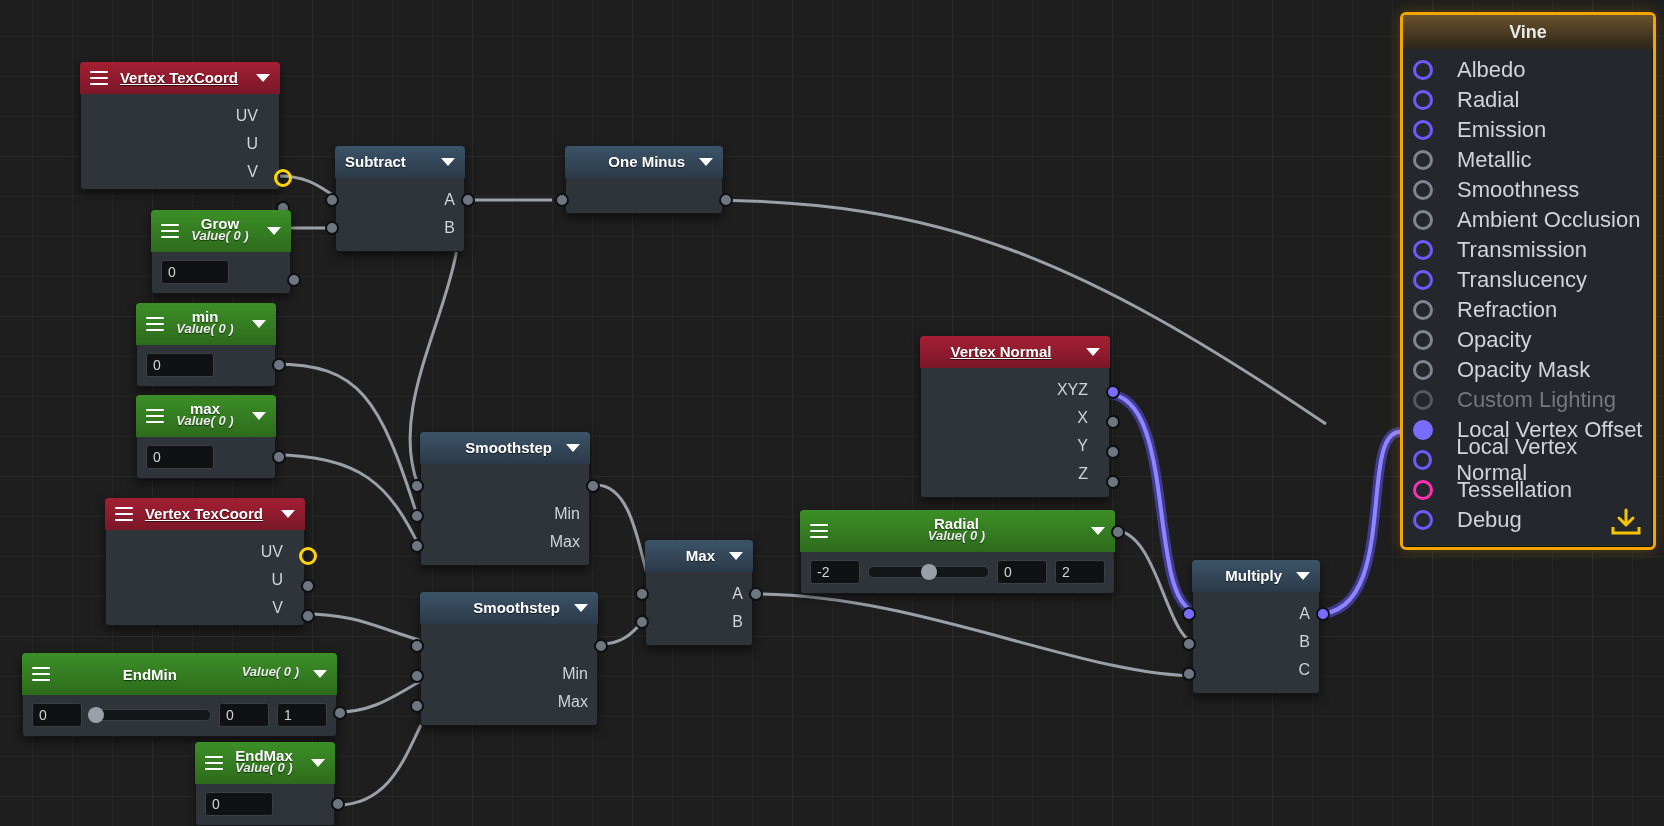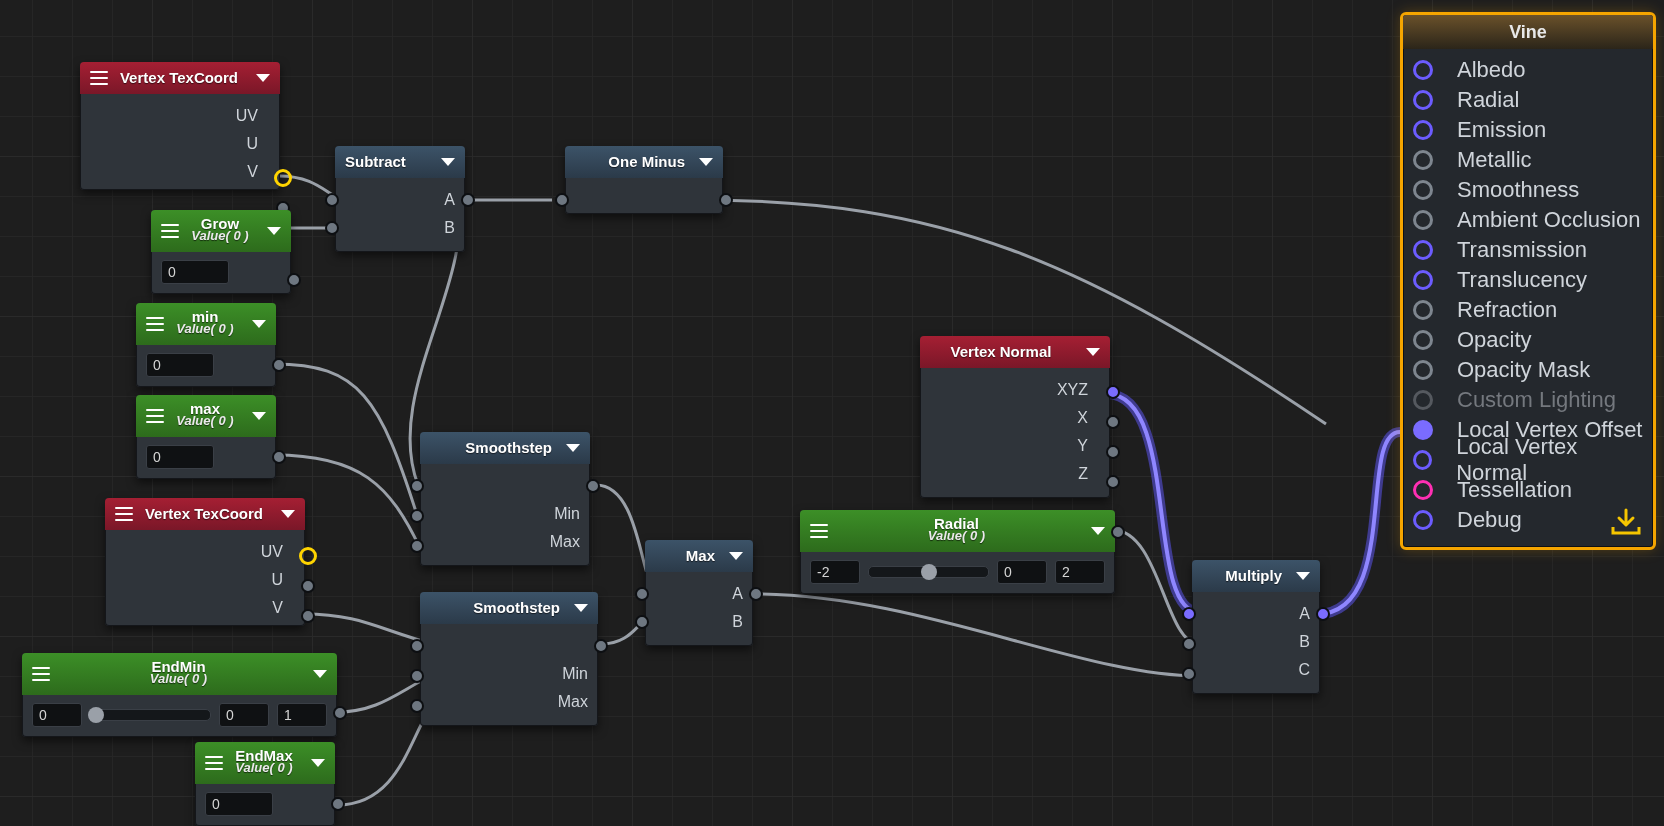--- a/index.html
+++ b/index.html
@@ -28,21 +28,21 @@
   }
   .node-header {
     height: 32px; line-height: 32px; padding: 0 10px; font-weight: 700;
     display: flex; align-items: center; gap: 8px; border-radius: 4px 4px 0 0;
     color: #fff;
   }
   .node-header .title { flex: 1; text-align: left; }
   .node-header.center .title { text-align: center; }
   .node-header .burger { width: 18px; height: 14px; display:flex; flex-direction:column; justify-content:space-between; }
   .node-header .burger span { height: 2px; background:#fff; border-radius:1px; }
-  .hdr-red   { background: linear-gradient(180deg, #a51f33, #7a1728); text-shadow:0 1px 1px rgba(0,0,0,.6); }
+  .hdr-red   { background: linear-gradient(180deg, #a51f33, #7a1728); text-shadow:0 1px 1px rgba(0,0,0,.6);text-decoration:underline; }
   .hdr-green { background: linear-gradient(180deg, #3c8f27, #2d6b1c); text-shadow:0 1px 1px rgba(0,0,0,.6); }
   .hdr-blue  { background: linear-gradient(180deg, #3c5368, #2b3a49); text-shadow:0 1px 1px rgba(0,0,0,.6); }
   .chev { width:0; height:0; border-left:7px solid transparent; border-right:7px solid transparent; border-top:8px solid #fff; margin-left:6px; }
   .node-body { padding: 8px 10px 10px 10px; }
   .subtitle { font-size: 13px; font-style: italic; color: #eaeaea; text-align:center; margin-top:-2px; margin-bottom:4px;}
   
   .ports-row { display:flex; justify-content:flex-end; align-items:center; height:28px; }
   .port-dot {
     position:absolute; width:14px; height:14px; border-radius:50%;
     background:#6e7781; border:2px solid #0d0f12; box-sizing:border-box;
@@ -345,21 +345,21 @@
     <div class="port-dot grey on-right" style="right:-3px; top:54px"></div>
   </div>
 
   <div class="node" style="left:22px; top:653px; width:315px;">
     <div class="node-header hdr-green center" style="height:42px;">
       <div class="burger">
           <span></span>
           <span></span>
           <span></span>
         </div>
-      <div style="flex:1; display:flex; flex-direction:column; align-items:center; line-height:1;">
+      <div style="flex:1; display:flex; flex-direction:row; align-items:center; line-height:1;">
         <div class="title">EndMin</div>
         <div class="subtitle">Value( 0 )</div>
       </div>
       <div class="chev"></div>
     </div>
     <div class="node-body" style="display:flex; align-items:center; gap:8px;">
       <input class="txtfield" style="width: 36px;" value="0">
       <span class="slider" style="width:120px">
           <span class="thumb" style="left:4%"></span>
         </span>

